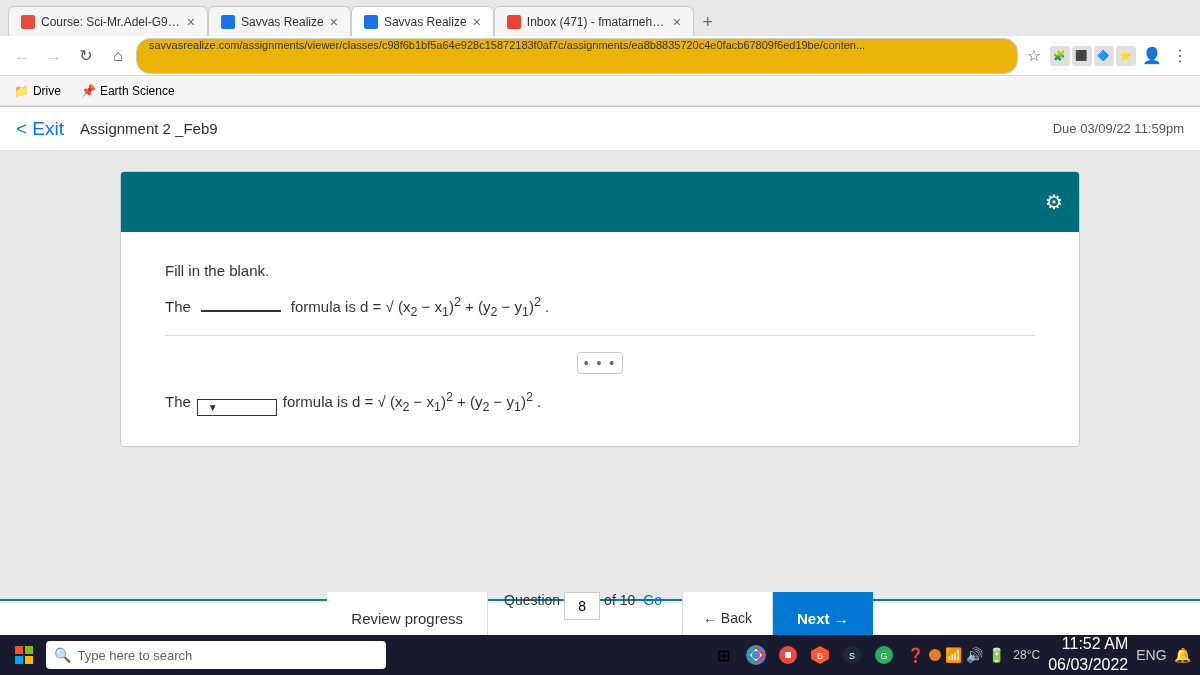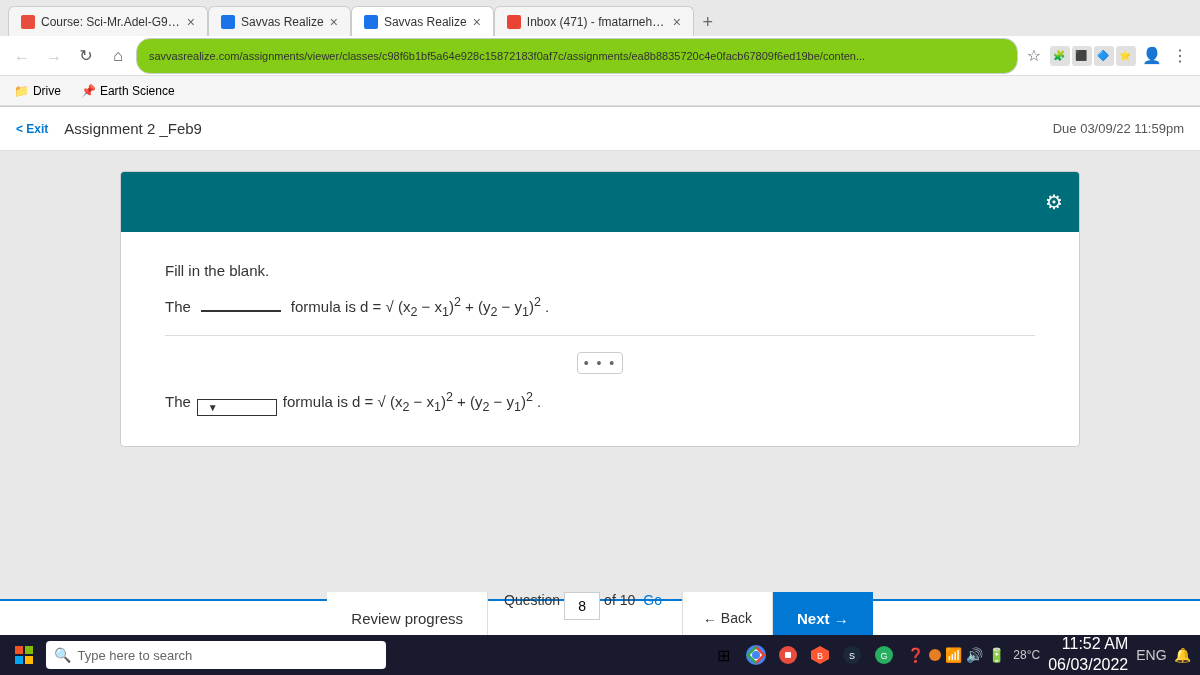--- a/index.html
+++ b/index.html
@@ -15,36 +15,36 @@
     .tab-icon.red { background: #e74c3c; }
     .tab-icon.blue { background: #1a73e8; }
     .tab-icon.gmail { background: #ea4335; }
     .tab-label { overflow: hidden; text-overflow: ellipsis; white-space: nowrap; font-size: 12px; }
     .tab-close { margin-left: auto; color: #666; font-size: 14px; cursor: pointer; flex-shrink: 0; }
     .tab-add { width: 28px; height: 28px; display: flex; align-items: center; justify-content: center; color: #666; font-size: 18px; cursor: pointer; border-radius: 50%; }
 
     .nav-bar { display: flex; align-items: center; background: #fff; height: 40px; padding: 0 8px; gap: 4px; border-bottom: 1px solid #ddd; }
     .nav-btn { width: 28px; height: 28px; display: flex; align-items: center; justify-content: center; color: #555; font-size: 16px; cursor: pointer; border-radius: 50%; border: none; background: none; }
     .nav-btn.disabled { color: #ccc; cursor: default; }
-    .address-bar { flex: 1; height: 36px; border: 1px solid #ccc; border-radius: 14px; padding: 0 12px; font-size: 12px; color: #333; background: #84cc16; display: flex; align-items: center; overflow: hidden; white-space: nowrap; text-overflow: ellipsis; }
+    .address-bar { flex: 1; height: 36px; border: 1px solid #ccc; border-radius: 14px; padding: 0 12px; font-size: 12px; color: #333; background: #eab308; display: flex; overflow: hidden; white-space: nowrap; text-overflow: ellipsis; }
     .address-text { font-size: 11px; color: #333; overflow: hidden; text-overflow: ellipsis; }
     .nav-right { display: flex; gap: 4px; align-items: center; }
     .nav-icon-btn { width: 24px; height: 24px; display: flex; align-items: center; justify-content: center; cursor: pointer; font-size: 16px; color: #555; }
     .extensions-area { display: flex; gap: 2px; align-items: center; }
     .ext-icon { width: 20px; height: 20px; border-radius: 3px; background: #e0e0e0; display: flex; align-items: center; justify-content: center; font-size: 10px; cursor: pointer; }
 
     .bookmarks-bar { height: 30px; background: #f5f5f5; border-bottom: 1px solid #ddd; display: flex; align-items: center; padding: 0 8px; gap: 8px; font-size: 12px; }
     .bookmark-item { display: flex; align-items: center; gap: 4px; cursor: pointer; padding: 2px 6px; border-radius: 3px; }
 
     
     .app-content { flex: 1; display: flex; flex-direction: column; background: #fff; overflow: hidden; }
 
     
     .app-nav { height: 44px; background: #fff; border-bottom: 1px solid #e0e0e0; display: flex; align-items: center; padding: 0 16px; gap: 16px; flex-shrink: 0; }
-    .exit-btn { display: flex; align-items: flex-end; gap: 4px; color: #0078d4; font-size: 12px; cursor: pointer; text-decoration: none; font-weight: bold; }
+    .exit-btn { display: flex; align-items: flex-end; gap: 4px; color: #0078d4; font-size: 19px; cursor: pointer; text-decoration: none; }
     .assignment-title { font-size: 15px; font-weight: 400; color: #333; flex: 1; }
     .due-date { font-size: 13px; color: #555; }
 
     
     .main-area { flex: 1; display: flex; flex-direction: column; background: #e8e8e8; overflow: hidden; }
 
     .content-wrapper { flex: 1; padding: 20px 120px; overflow-y: auto; }
 
     
     .question-card { background: #fff; border: 1px solid #ccc; border-radius: 4px; overflow: hidden; }

